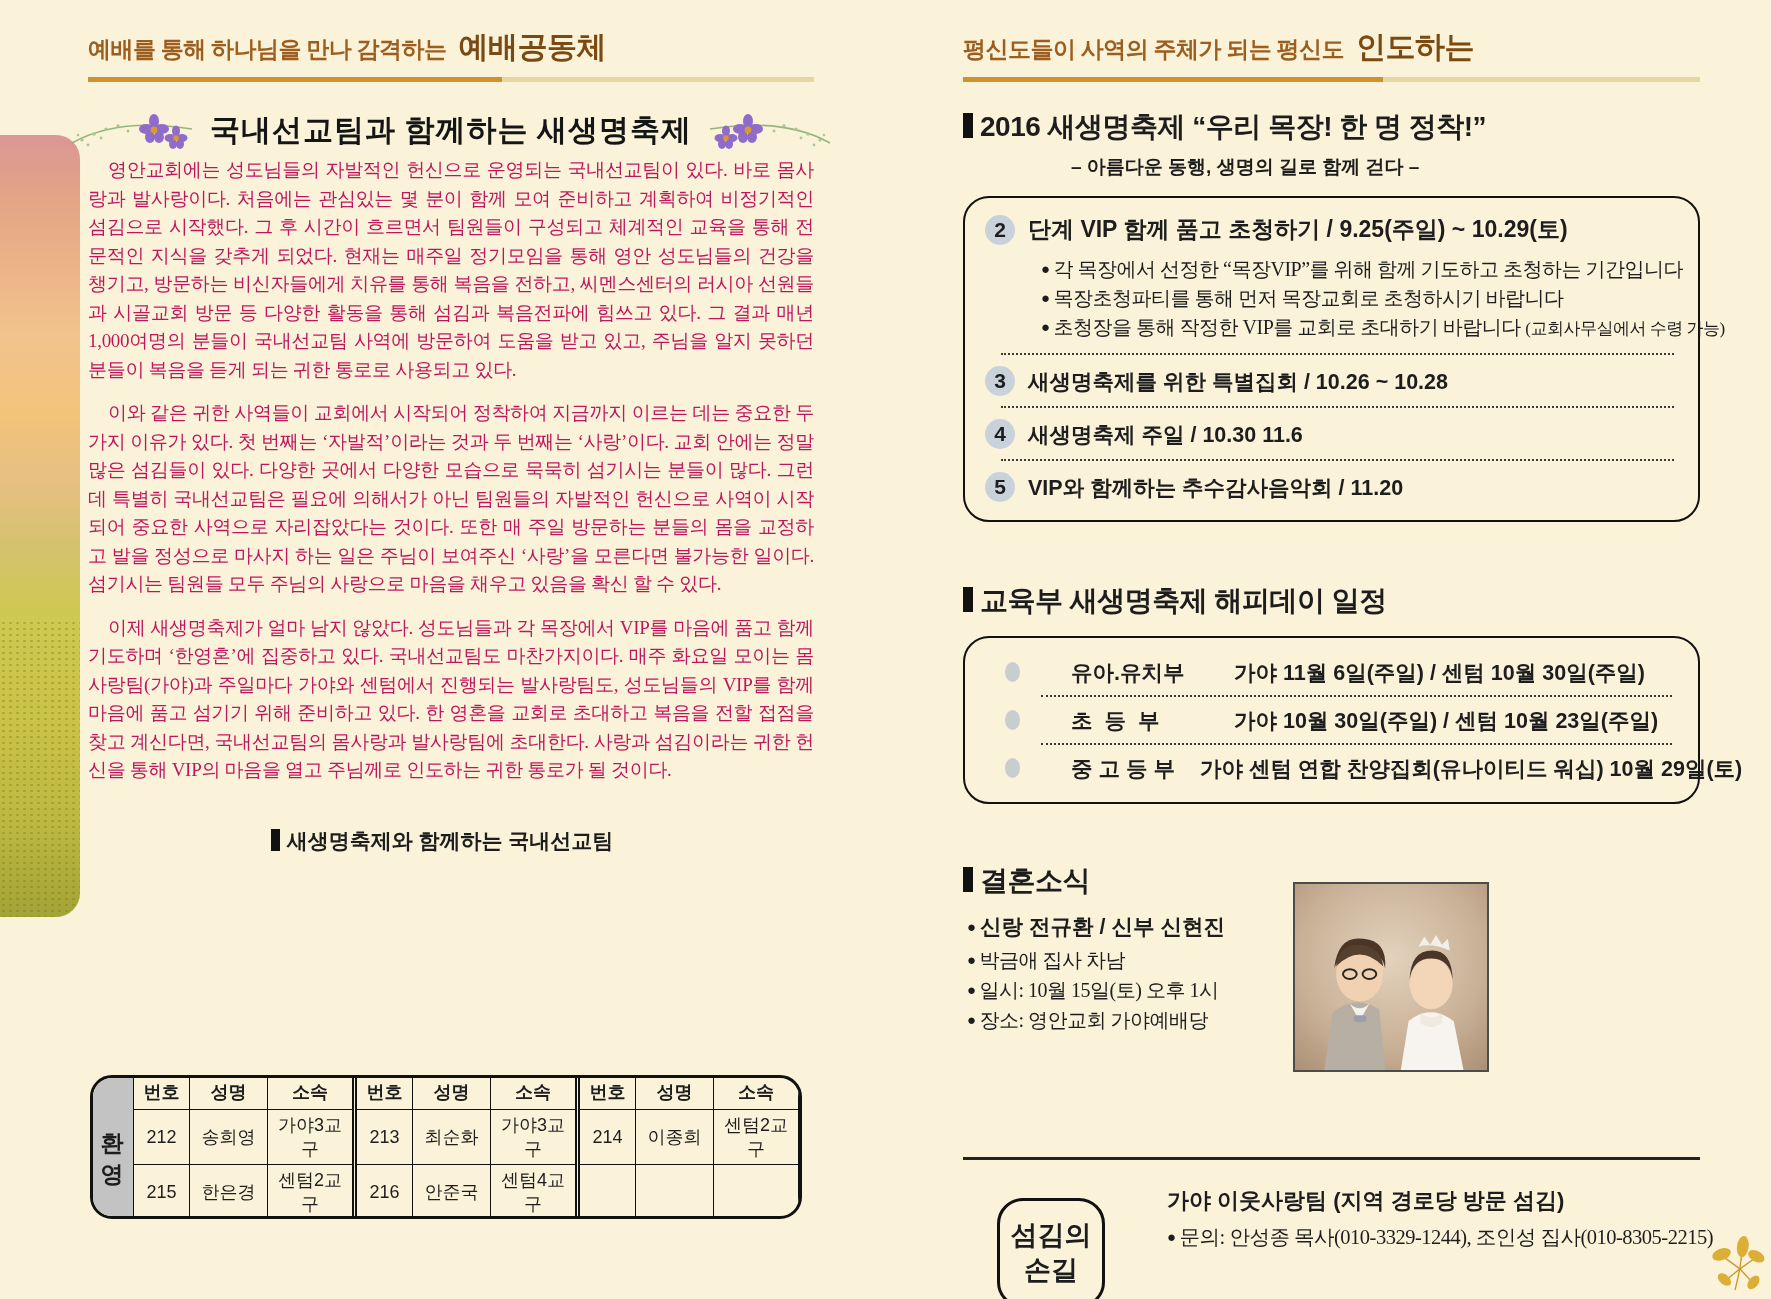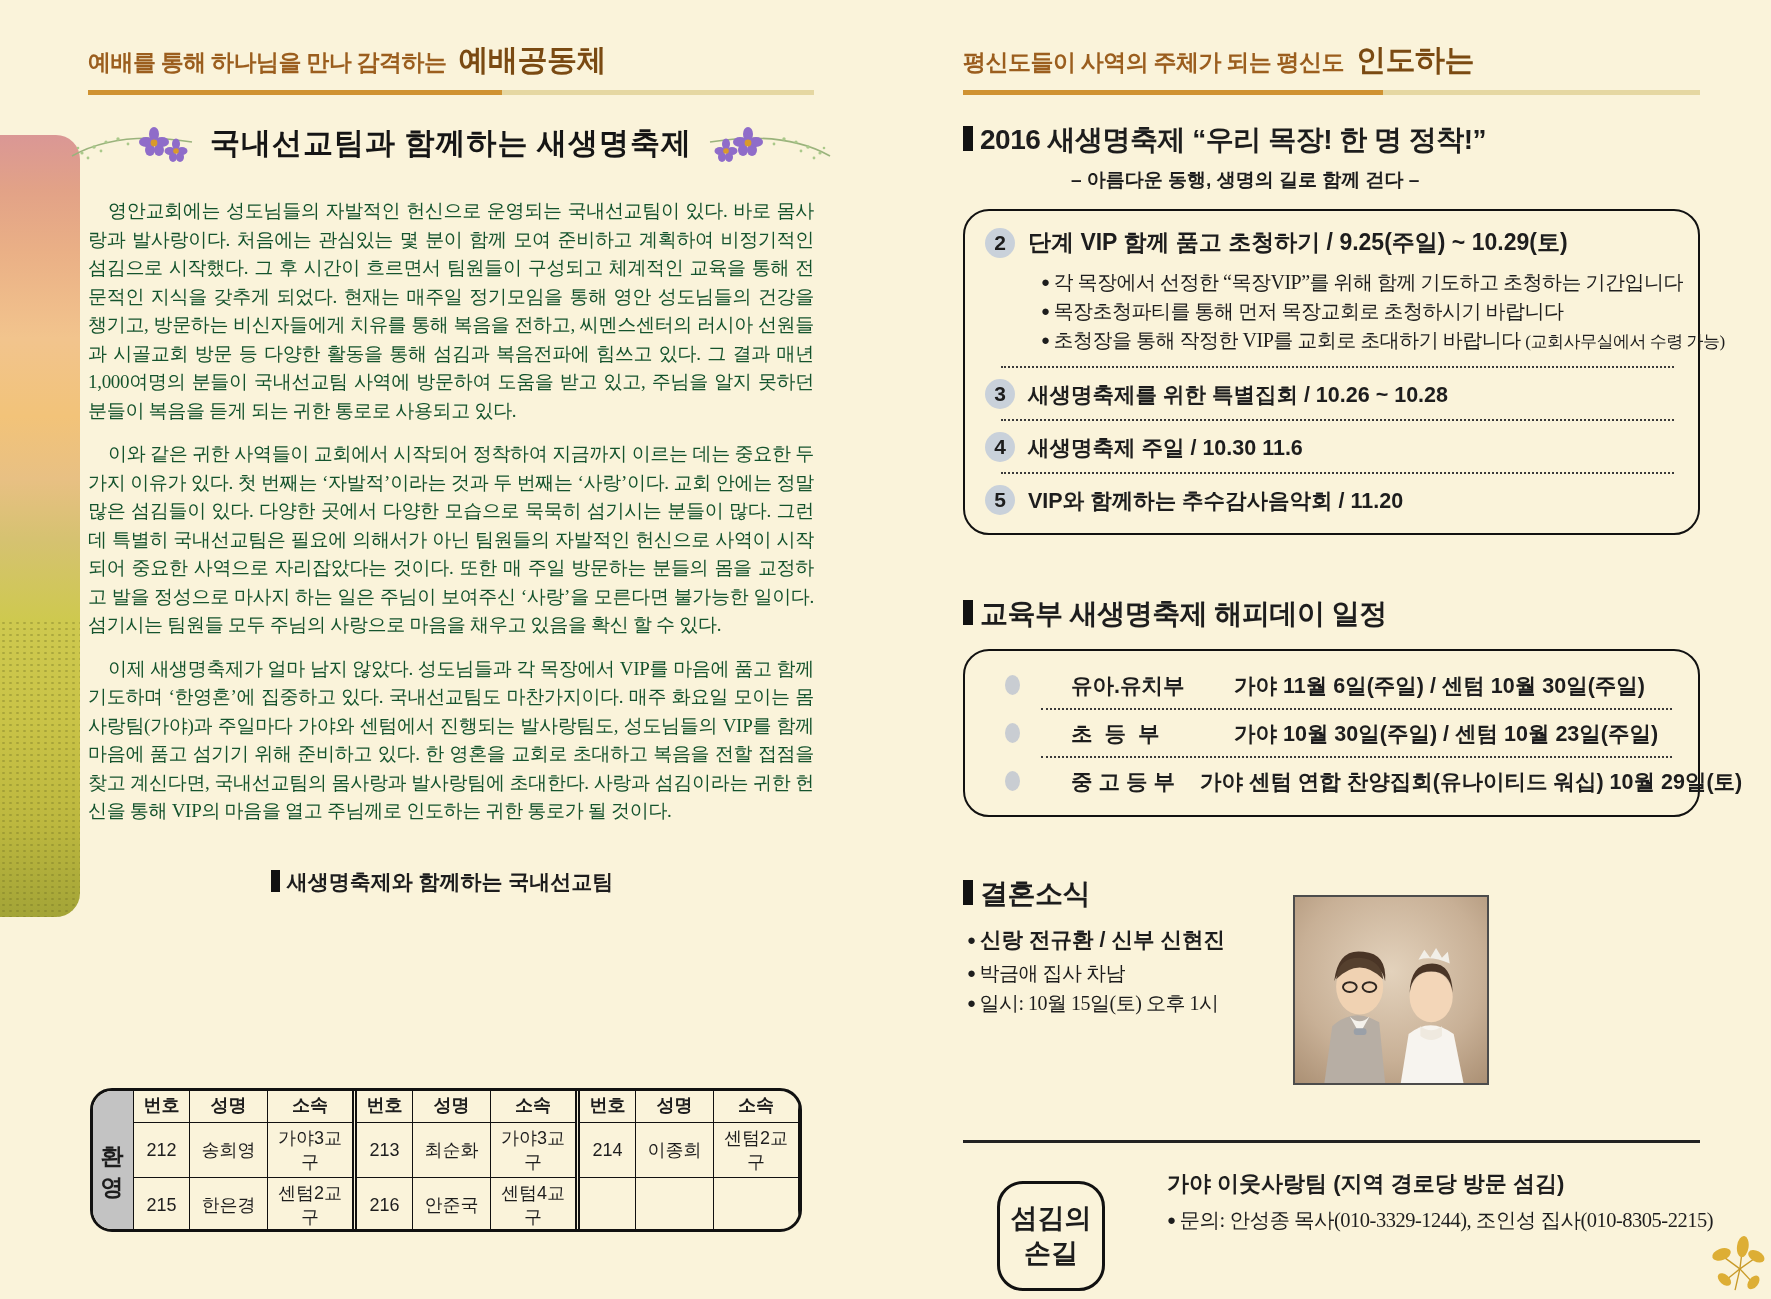--- a/index.html
+++ b/index.html
@@ -9,40 +9,40 @@
   
   .photo-strip{position:absolute;left:0;top:135px;width:80px;height:782px;
      border-radius:0 24px 24px 0;
      background:linear-gradient(180deg,#da9795 0%,#e2a287 7%,#eab086 15%,#f2c48d 26%,
        #f2c379 36%,#e8c083 44%,#d5c270 52%,#cec94f 62%,#c9c347 75%,#bdb83f 88%,#a3a437 100%);}
   .photo-strip::after{content:"";position:absolute;left:0;bottom:0;width:100%;height:38%;
      border-radius:0 0 24px 0;
      background-image:radial-gradient(#6e6e22 1px,transparent 1.6px);background-size:7px 6px;
      opacity:.35;}
 
-  .col{position:absolute;top:40px;}
+  .col{position:absolute;top:27px;}
   .col.left{left:88px;width:726px;}
   .col.right{left:963px;width:737px;}
 
   
   .strap{white-space:nowrap;}
   .strap-pre{font-size:23px;font-weight:600;color:#9b5e1e;letter-spacing:-.5px;}
   .strap-em{font-size:30px;font-weight:bold;color:#7a4a12;margin-left:8px;letter-spacing:-.5px;}
   .strap-rule{height:5px;margin-top:9px;
      background:linear-gradient(to right,#cf9232 0 57%,#e5d7a2 57% 100%);}
 
   
   .title-row{display:flex;align-items:center;justify-content:center;gap:14px;margin-top:22px;height:52px;}
   .main-title{font-size:30px;font-weight:bold;letter-spacing:1px;color:#151515;margin:0;white-space:nowrap;}
   .flower{width:128px;height:46px;flex:none;}
   .flower.mir{transform:scaleX(-1);}
 
   
-  .body-text{margin-top:28px;font-size:19px;line-height:28.5px;text-align:justify;
-     letter-spacing:-.3px;color:#14532d;}
+  .body-text{font-size:19px;line-height:28.5px;text-align:justify;
+     letter-spacing:-.3px;color:#be185d;}
   .body-text p{margin:0 0 15px;text-indent:20px;}
 
   .byline{margin-top:42px;text-align:center;font-family:"Liberation Sans",sans-serif;
      font-weight:bold;font-size:21px;padding-right:18px;}
   .bar{display:inline-block;width:9px;height:22px;background:#111;margin-right:7px;vertical-align:-3px;}
 
   
   .welcome-box{position:absolute;top:1048px;left:2px;width:706px;height:138px;
      border:3px solid #111;border-radius:22px;display:flex;overflow:hidden;}
   .welcome-tab{width:40px;background:#c3c3c3;display:flex;align-items:center;justify-content:center;flex:none;}
@@ -305,20 +305,21 @@
     </div>
 
     <div class="sec3">
       <div class="sec-title">
         <span class="bar"></span><span>결혼소식</span>
       </div>
       <div class="wed-couple"><span class="blt">●</span><span>신랑 전규환 / 신부 신현진</span></div>
       <div class="wed-items">
         <div><span class="blt">●</span><span>박금애 집사 차남</span></div>
         <div><span class="blt">●</span><span>일시: 10월 15일(토) 오후 1시</span></div>
+        <div><span class="blt">●</span><span>장소: 영안교회 가야예배당</span></div>
       </div>
       <div class="wed-photo">
         <svg viewBox="0 0 196 190" preserveAspectRatio="none">
           <defs>
             <radialGradient id="wbg" cx="50%" cy="40%" r="80%">
               <stop offset="0%" stop-color="#e3d2bc"></stop>
                 <stop offset="60%" stop-color="#c8b096"></stop>
               <stop offset="100%" stop-color="#a98e72"></stop>
             </radialGradient>
           </defs>

